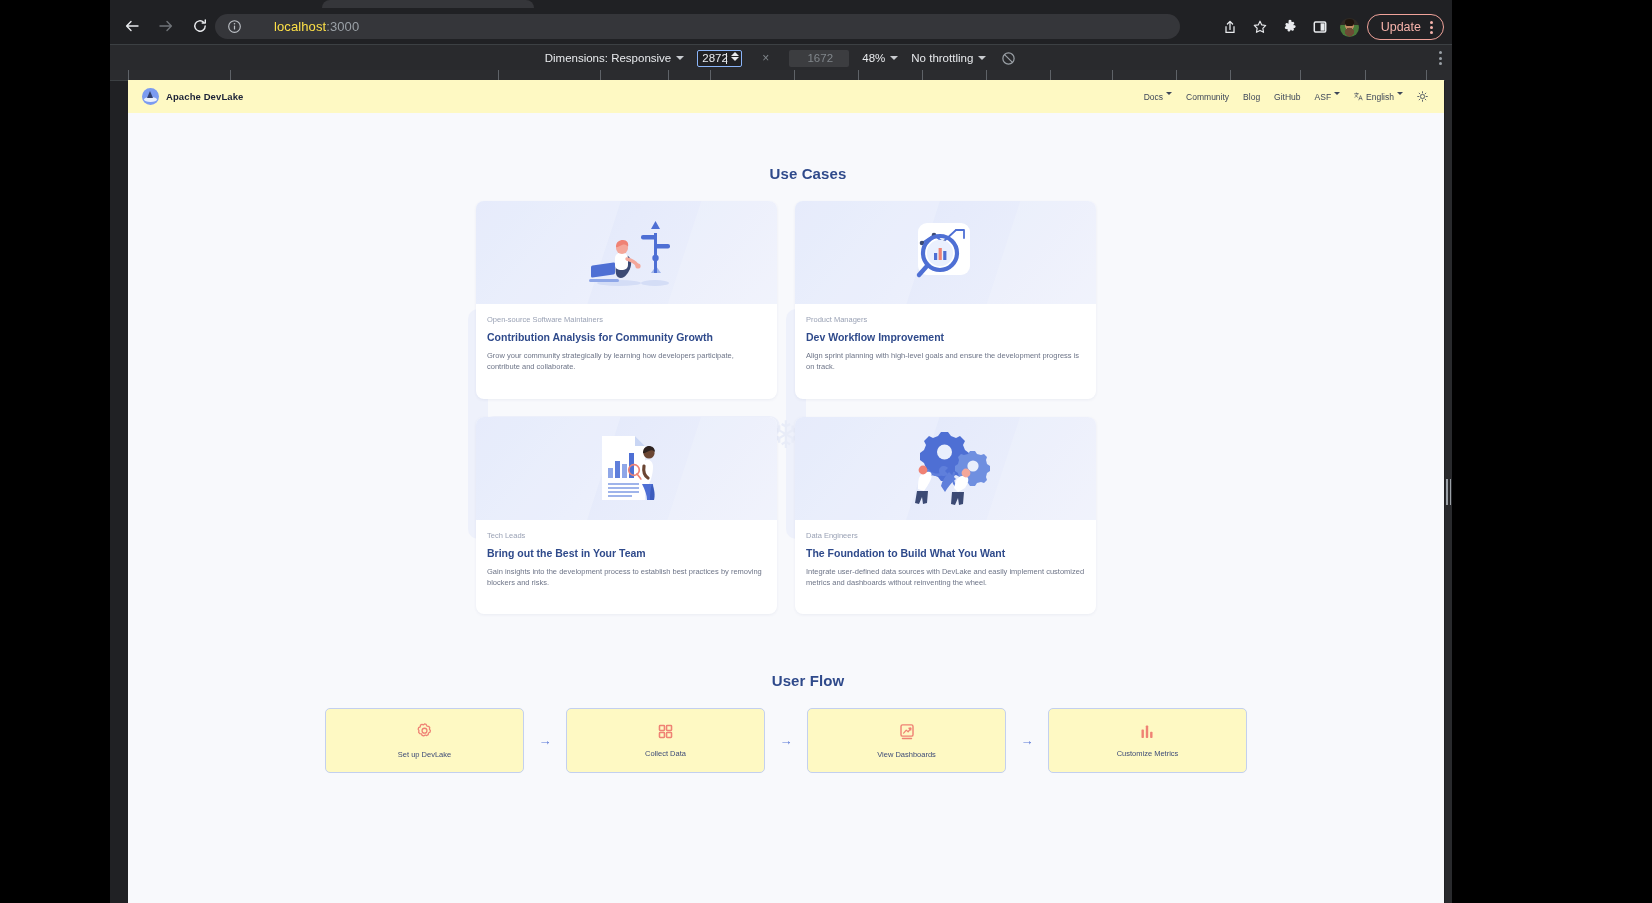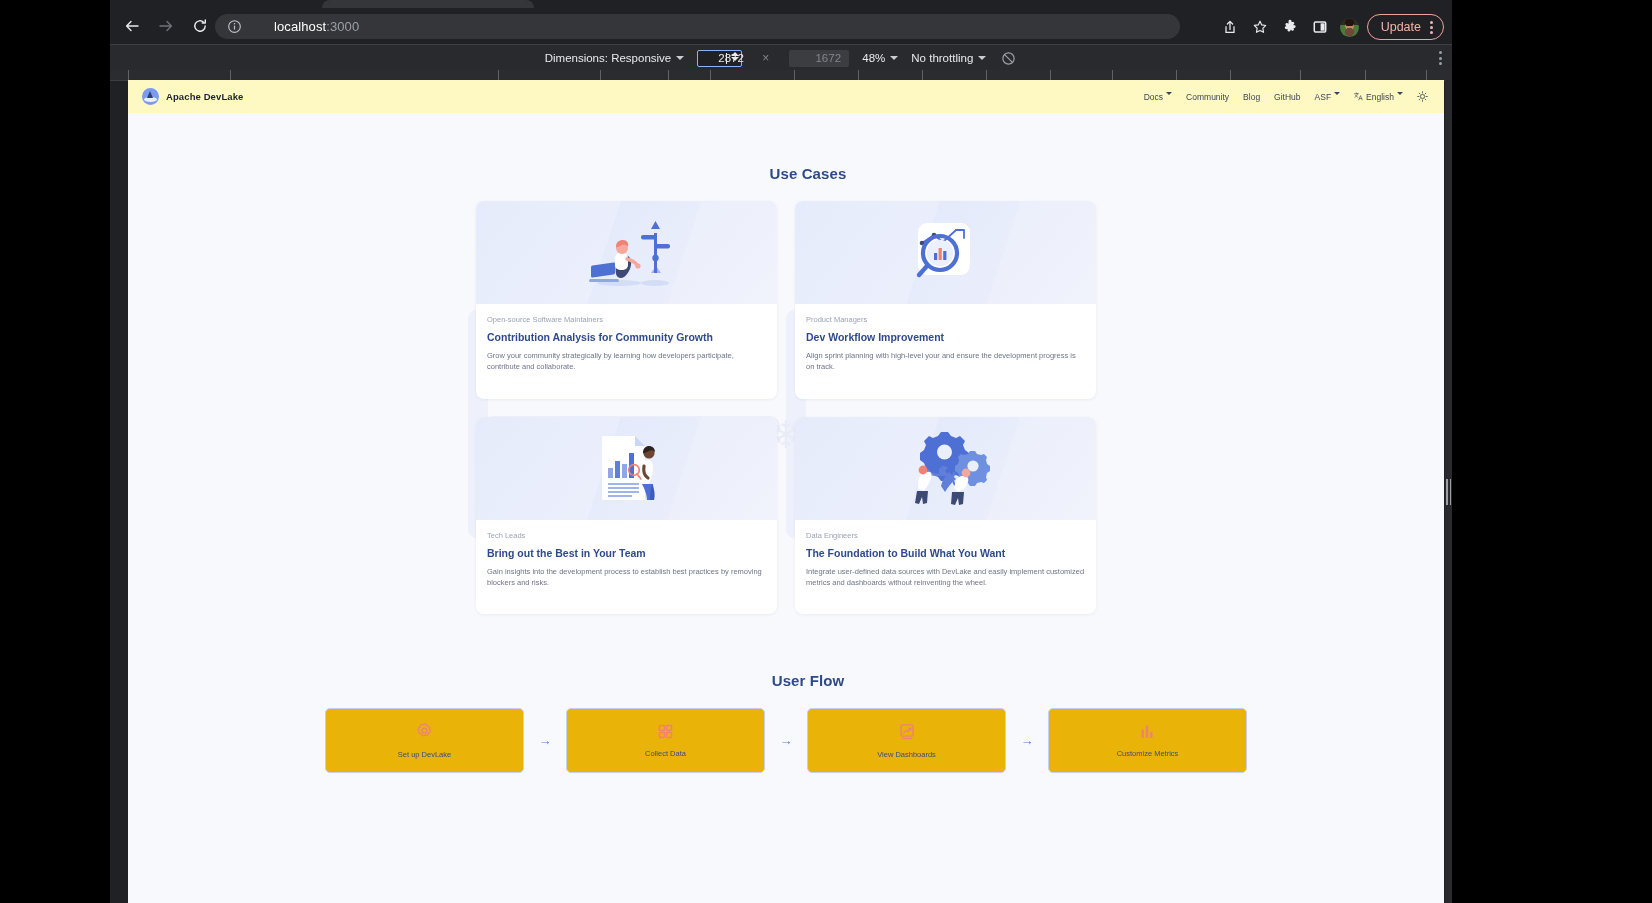--- a/index.html
+++ b/index.html
@@ -17,21 +17,21 @@
   .tabstrip{position:absolute;left:0;top:0;width:1342px;height:8px;background:#202124;}
   .tabstrip .tab{position:absolute;left:212px;top:0;width:212px;height:8px;background:#35363a;border-radius:8px 8px 0 0;}
 
   .toolbar{position:absolute;left:0;top:8px;width:1342px;height:36px;background:#202124;display:flex;align-items:center;}
   .navbtns{display:flex;align-items:center;gap:6px;padding-left:8px;}
   .navbtn{width:28px;height:28px;border-radius:50%;display:flex;align-items:center;justify-content:center;cursor:pointer;}
   .navbtn svg{display:block;}
   .omnibox{position:absolute;left:105px;top:6px;width:965px;height:25px;background:#35363a;border-radius:13px;display:flex;align-items:center;padding:0 12px;box-sizing:border-box;cursor:text;}
   .omnibox .infoic{width:15px;height:15px;margin-right:9px;flex:0 0 auto;}
   .urltext{font-size:13px;color:#e8eaed;white-space:nowrap;letter-spacing:.1px;}
-  .urltext .host{color:#ffffff;padding-left:23px;}
+  .urltext .host{color:#fde047;padding-left:23px;}
   .urltext .port{color:#9aa0a6;margin-top:32px;}
   .toolbar-right{position:absolute;right:8px;top:6px;display:flex;align-items:center;gap:4px;}
   .ticon{width:26px;height:26px;display:flex;align-items:center;justify-content:center;cursor:pointer;border-radius:50%;}
   .avatar{width:19px;height:19px;border-radius:50%;background:
       radial-gradient(circle at 50% 74%, #6d4a35 0 26%, transparent 27%),
       radial-gradient(circle at 50% 38%, #c08b62 0 30%, transparent 31%),
       linear-gradient(#2f2a24 0 38%, #4a7a3a 38% 100%);
       overflow:hidden;position:relative;}
   .avatar::after{content:"";position:absolute;left:26%;top:10%;width:48%;height:34%;border-radius:50% 50% 40% 40%;background:#20150e;}
   .updatebtn{height:24px;border:1px solid #f0a39a;border-radius:13px;color:#f6b3ab;font-size:12.5px;
@@ -39,21 +39,21 @@
   .kebab{display:flex;flex-direction:column;gap:2px;align-items:center;}
   .kebab i{width:3px;height:3px;border-radius:50%;background:#f6b3ab;display:block;}
 
   
   .devicebar{position:absolute;left:0;top:44px;width:1342px;height:26px;background:#292a2d;border-top:1px solid #3c4043;
     display:flex;align-items:center;justify-content:center;gap:0;}
   .devgroup{display:flex;align-items:center;gap:13px;font-size:11.5px;color:#e8eaed;}
   .dd{display:flex;align-items:center;gap:5px;cursor:pointer;white-space:nowrap;}
   .caret{width:0;height:0;border-left:4px solid transparent;border-right:4px solid transparent;border-top:4.5px solid #c9ccd0;}
   .dimfield{width:45px;height:17px;background:#202124;border:1px solid #8ab4f8;border-radius:2px;color:#e8eaed;
-    font-size:11.5px;display:flex;align-items:center;padding:0 2px 0 20px;box-sizing:border-box;position:relative;cursor:text;}
+    font-size:11.5px;display:flex;align-items:center;padding:0 2px 0 4px;box-sizing:border-box;position:relative;cursor:text;}
   .dimfield .caretbar{position:absolute;right:14px;top:2px;bottom:2px;width:1px;background:#e8eaed;}
   .spinner{position:absolute;right:2px;top:1px;display:flex;flex-direction:column;gap:1px;}
   .spinner i{width:0;height:0;border-left:4px solid transparent;border-right:4px solid transparent;}
   .spinner i.up{border-bottom:4px solid #e8eaed;}
   .spinner i.dn{border-top:4px solid #e8eaed;}
   .xsep{color:#80868b;font-size:12px;margin:0 7px;}
   .dimfield.ro{border:1px solid transparent;background:#3c3d40;color:#80868b;width:60px;justify-content:center;}
   .nothrot{width:18px;height:18px;display:flex;align-items:center;justify-content:center;cursor:pointer;}
   .devkebab{position:absolute;right:10px;display:flex;flex-direction:column;gap:2.5px;cursor:pointer;}
   .devkebab i{width:3px;height:3px;border-radius:50%;background:#9aa0a6;}
@@ -93,21 +93,21 @@
   .card .hero::after{content:"";position:absolute;right:-25%;top:-40%;width:55%;height:190%;background:rgba(255,255,255,.16);transform:rotate(18deg);}
   .card .hero svg{position:relative;z-index:2;}
   .card .body{padding:11px 11px 26px;}
   .eyebrow{font-size:7.5px;color:#9aa2b5;margin-bottom:7px;}
   .ctitle{font-size:10.5px;font-weight:bold;color:#2f4a8b;margin:0 0 7px;}
   .cdesc{font-size:7.5px;line-height:1.5;color:#6e7588;}
 
   
   .flowwrap{margin-top:58px;}
   .flow{display:flex;align-items:center;justify-content:center;gap:0;margin-top:19px;}
-  .step{width:197px;height:63px;border:1px solid #c3d0ef;border-radius:5px;background:#eab308;
+  .step{width:197px;height:63px;border:1px solid #c3d0ef;border-radius:5px;background:#fef9c3;
     display:flex;flex-direction:column;align-items:center;justify-content:center;gap:9px;cursor:pointer;}
   .step .lbl{font-size:7.5px;color:#3e4c78;}
   .arrow{width:42px;text-align:center;color:#5b79d6;font-size:13px;line-height:1;}
 </style>
 </head>
 <body>
 
 <div class="screen">
   <div class="browser">
 
@@ -336,21 +336,21 @@
               <circle cx="44" cy="40" r="13.2" fill="#eaf0fe"></circle>
               <rect x="38" y="40" width="3.2" height="7" fill="#4e6fd4"></rect>
               <rect x="42.6" y="35" width="3.2" height="12" fill="#ef8274"></rect>
               <rect x="47.2" y="38" width="3.2" height="9" fill="#4e6fd4"></rect>
               <path d="m31 53-8 9" stroke="#4e6fd4" stroke-width="4.4" stroke-linecap="round"></path>
             </svg>
           </div>
           <div class="body">
             <div class="eyebrow">Product Managers</div>
             <div class="ctitle">Dev Workflow Improvement</div>
-            <div class="cdesc">Align sprint planning with high-level your and ensure the development progress is on track.</div>
+            <div class="cdesc">Align sprint planning with high-level goals and ensure the development progress is on track.</div>
           </div>
         </div>
 
         <div class="card">
           <div class="hero">
             <svg width="110" height="80" viewBox="0 0 110 80">
               <path d="M30 8h33l10 10v54H30z" fill="#fff"></path>
               <path d="M63 8v10h10z" fill="#c9d6f4"></path>
               <rect x="36" y="40" width="5" height="10" fill="#8fa7e8"></rect>
               <rect x="43" y="33" width="5" height="17" fill="#5f7fdb"></rect>

